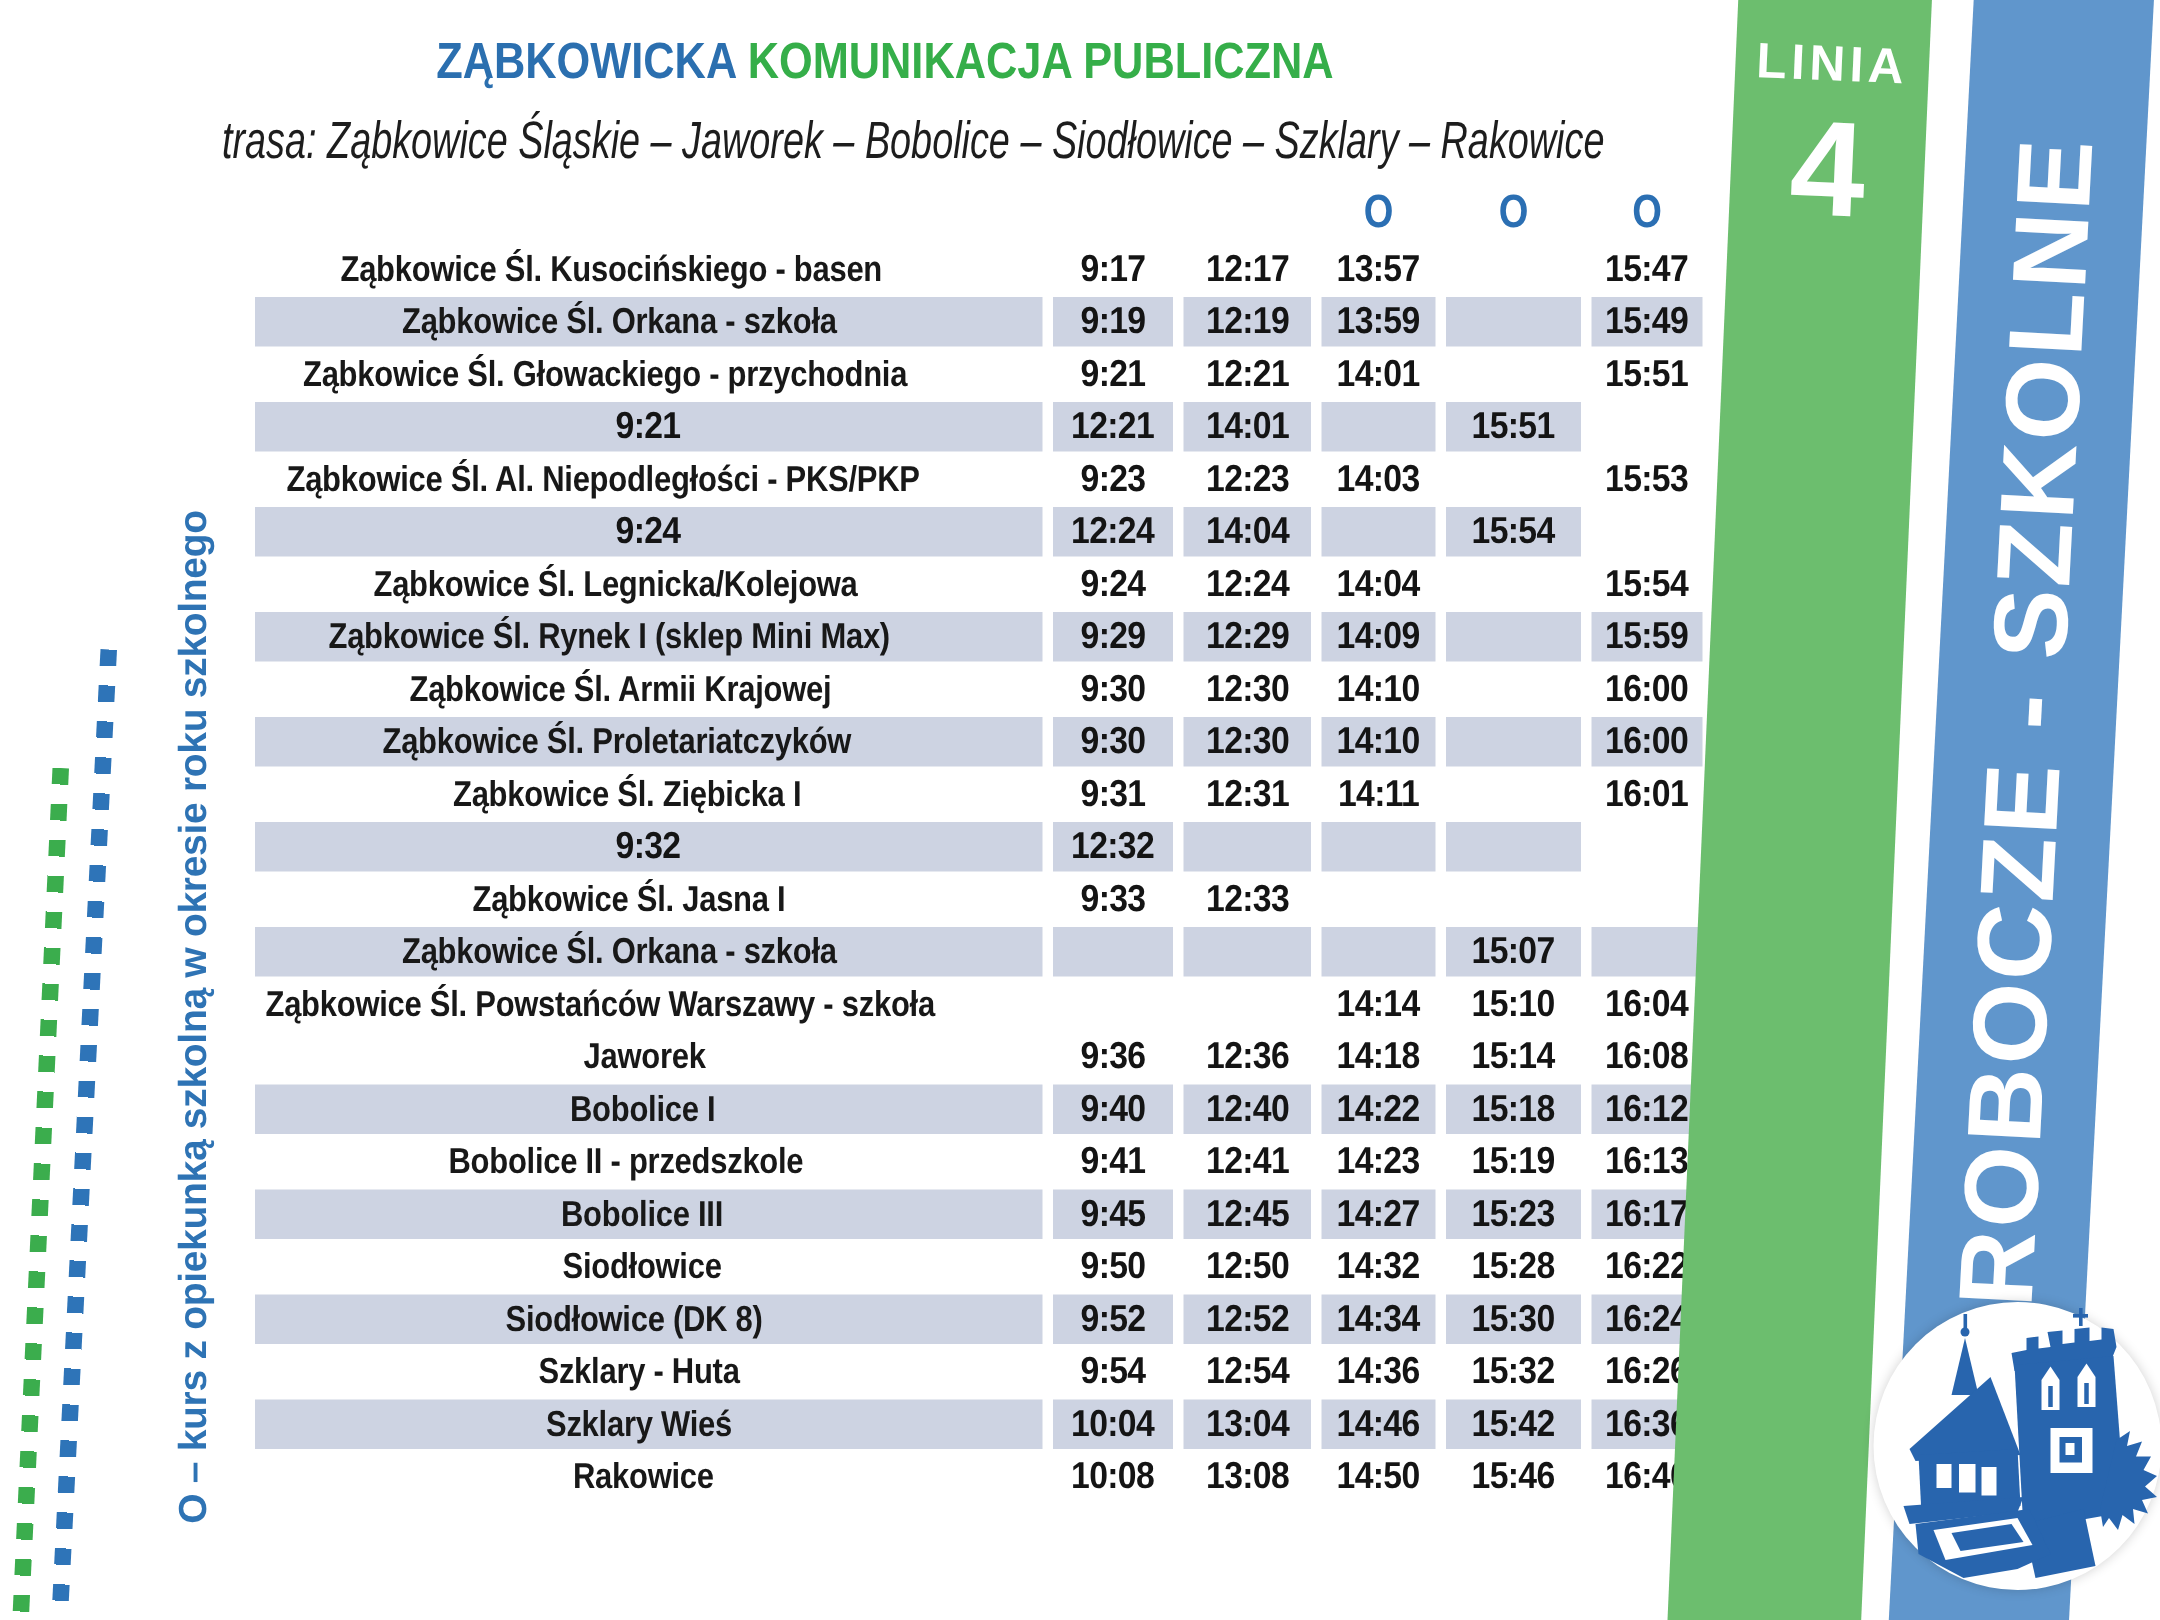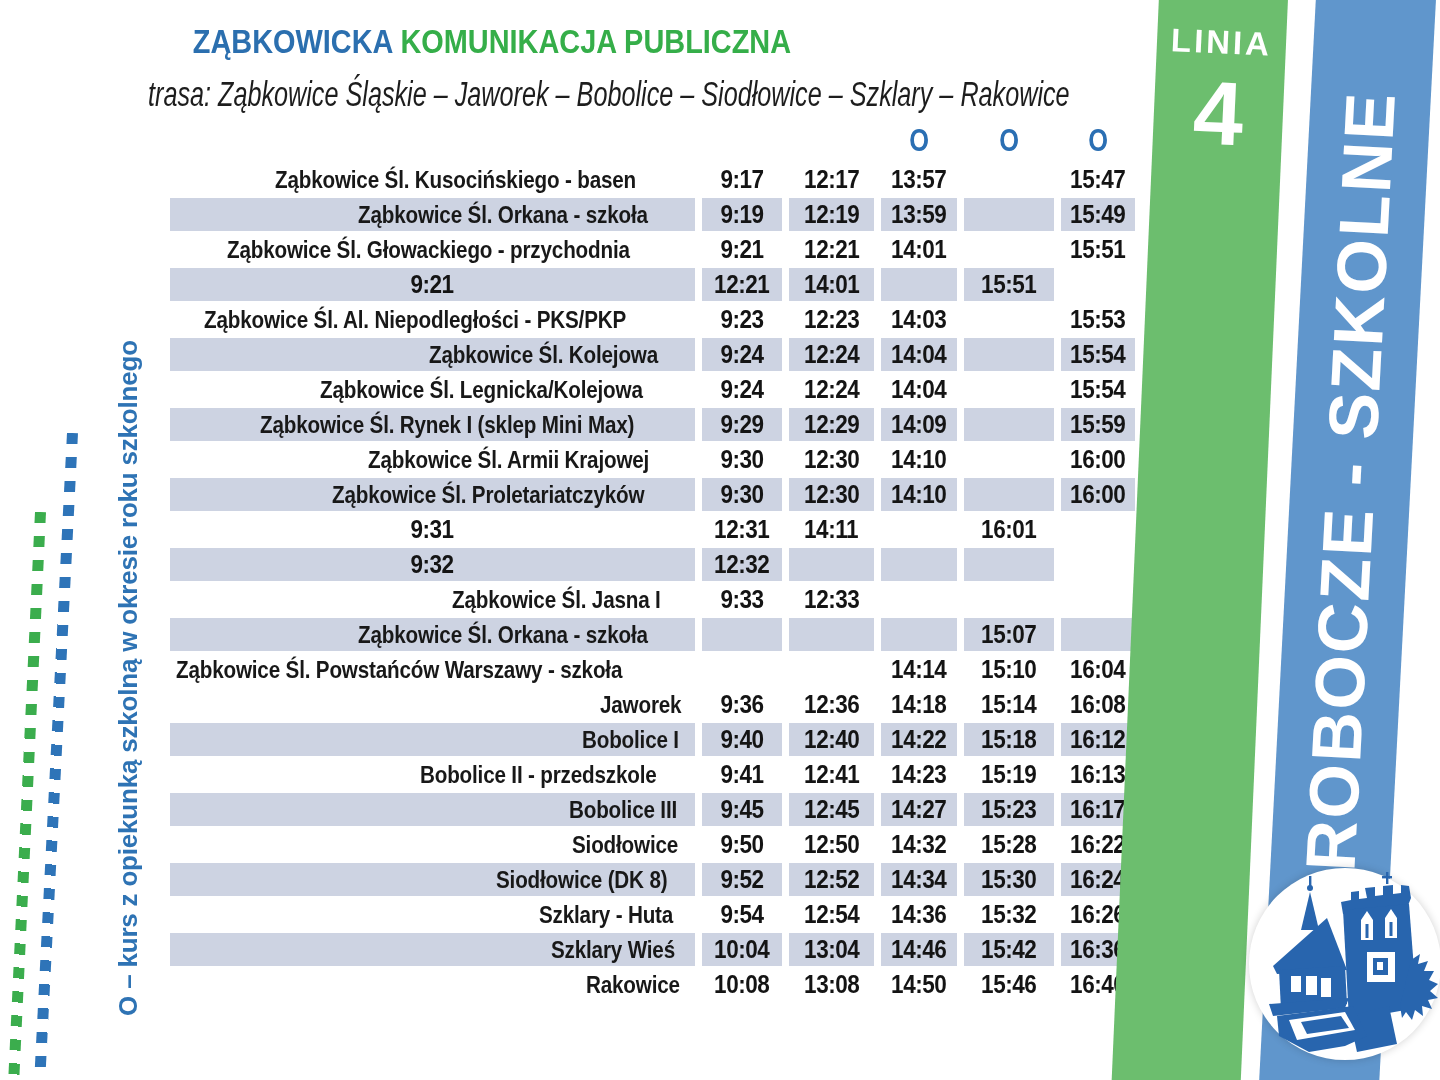--- a/index.html
+++ b/index.html
@@ -3,21 +3,21 @@
 <meta charset="utf-8">
 <style>
   html,body{margin:0;padding:0;}
   body{
     width:1440px;height:1080px;position:relative;overflow:hidden;
     background:#ffffff;
     font-family:"Liberation Sans","DejaVu Sans",sans-serif;
   }
   
   .title{
-    position:absolute;left:140px;top:22px;width:900px;
+    position:absolute;left:140px;top:22px;width:900px;text-align:center;
     font-size:34px;font-weight:700;white-space:nowrap;
   }
   .title .squeeze{display:inline-block;transform:scaleX(0.85);transform-origin:center;}
   .title-blue{color:#2B6FAF;}
   .title-green{color:#35AE49;}
   .route{
     position:absolute;left:148px;top:74px;white-space:nowrap;
     font-size:35px;font-style:italic;font-weight:400;color:#1d1d1d;
   }
   .route .squeeze{display:inline-block;transform:scaleX(0.72);transform-origin:left center;}
@@ -30,21 +30,21 @@
   }
   .marker-row{height:38px;margin-bottom:5px;}
   .marker{
     display:flex;align-items:flex-end;justify-content:center;
     color:#2B6FB3;font-weight:700;font-size:31px;line-height:34px;
   }
   .marker span{display:inline-block;transform:scaleX(0.82);}
   .mc3{grid-column:4;} .mc4{grid-column:5;} .mc5{grid-column:6;}
   .t-row{height:33px;margin-bottom:2px;}
   .cell{display:flex;align-items:center;justify-content:center;}
-  .cell.name{justify-content:flex-end;padding-left:8px;}
+  .cell.name{justify-content:center;padding-left:8px;}
   .shaded .cell{background:#CDD3E2;}
   .cell.name .cond{
     display:inline-block;transform:scaleX(0.86);transform-origin:left center;
     font-size:24px;font-weight:700;color:#181818;white-space:nowrap;letter-spacing:-0.2px;
   }
   .cell.time .cond{
     display:inline-block;transform:scaleX(0.9);transform-origin:center;
     font-size:25px;font-weight:700;color:#141414;letter-spacing:-0.5px;
   }
   
@@ -213,23 +213,20 @@
           <span class="cond">14:03</span>
         </div>
         <div class="cell time">
           <span class="cond"></span>
         </div>
         <div class="cell time">
           <span class="cond">15:53</span>
         </div>
       </div>
       <div class="t-row shaded">
-        <div class="cell name">
-          <span class="cond">Ząbkowice Śl. Kolejowa</span>
-        </div>
         <div class="cell time">
           <span class="cond">9:24</span>
         </div>
         <div class="cell time">
           <span class="cond">12:24</span>
         </div>
         <div class="cell time">
           <span class="cond">14:04</span>
         </div>
         <div class="cell time">
@@ -313,20 +310,23 @@
           <span class="cond">14:10</span>
         </div>
         <div class="cell time">
           <span class="cond"></span>
         </div>
         <div class="cell time">
           <span class="cond">16:00</span>
         </div>
       </div>
       <div class="t-row">
+        <div class="cell name">
+          <span class="cond">Ząbkowice Śl. Ziębicka I</span>
+        </div>
         <div class="cell time">
           <span class="cond">9:31</span>
         </div>
         <div class="cell time">
           <span class="cond">12:31</span>
         </div>
         <div class="cell time">
           <span class="cond">14:11</span>
         </div>
         <div class="cell time">

